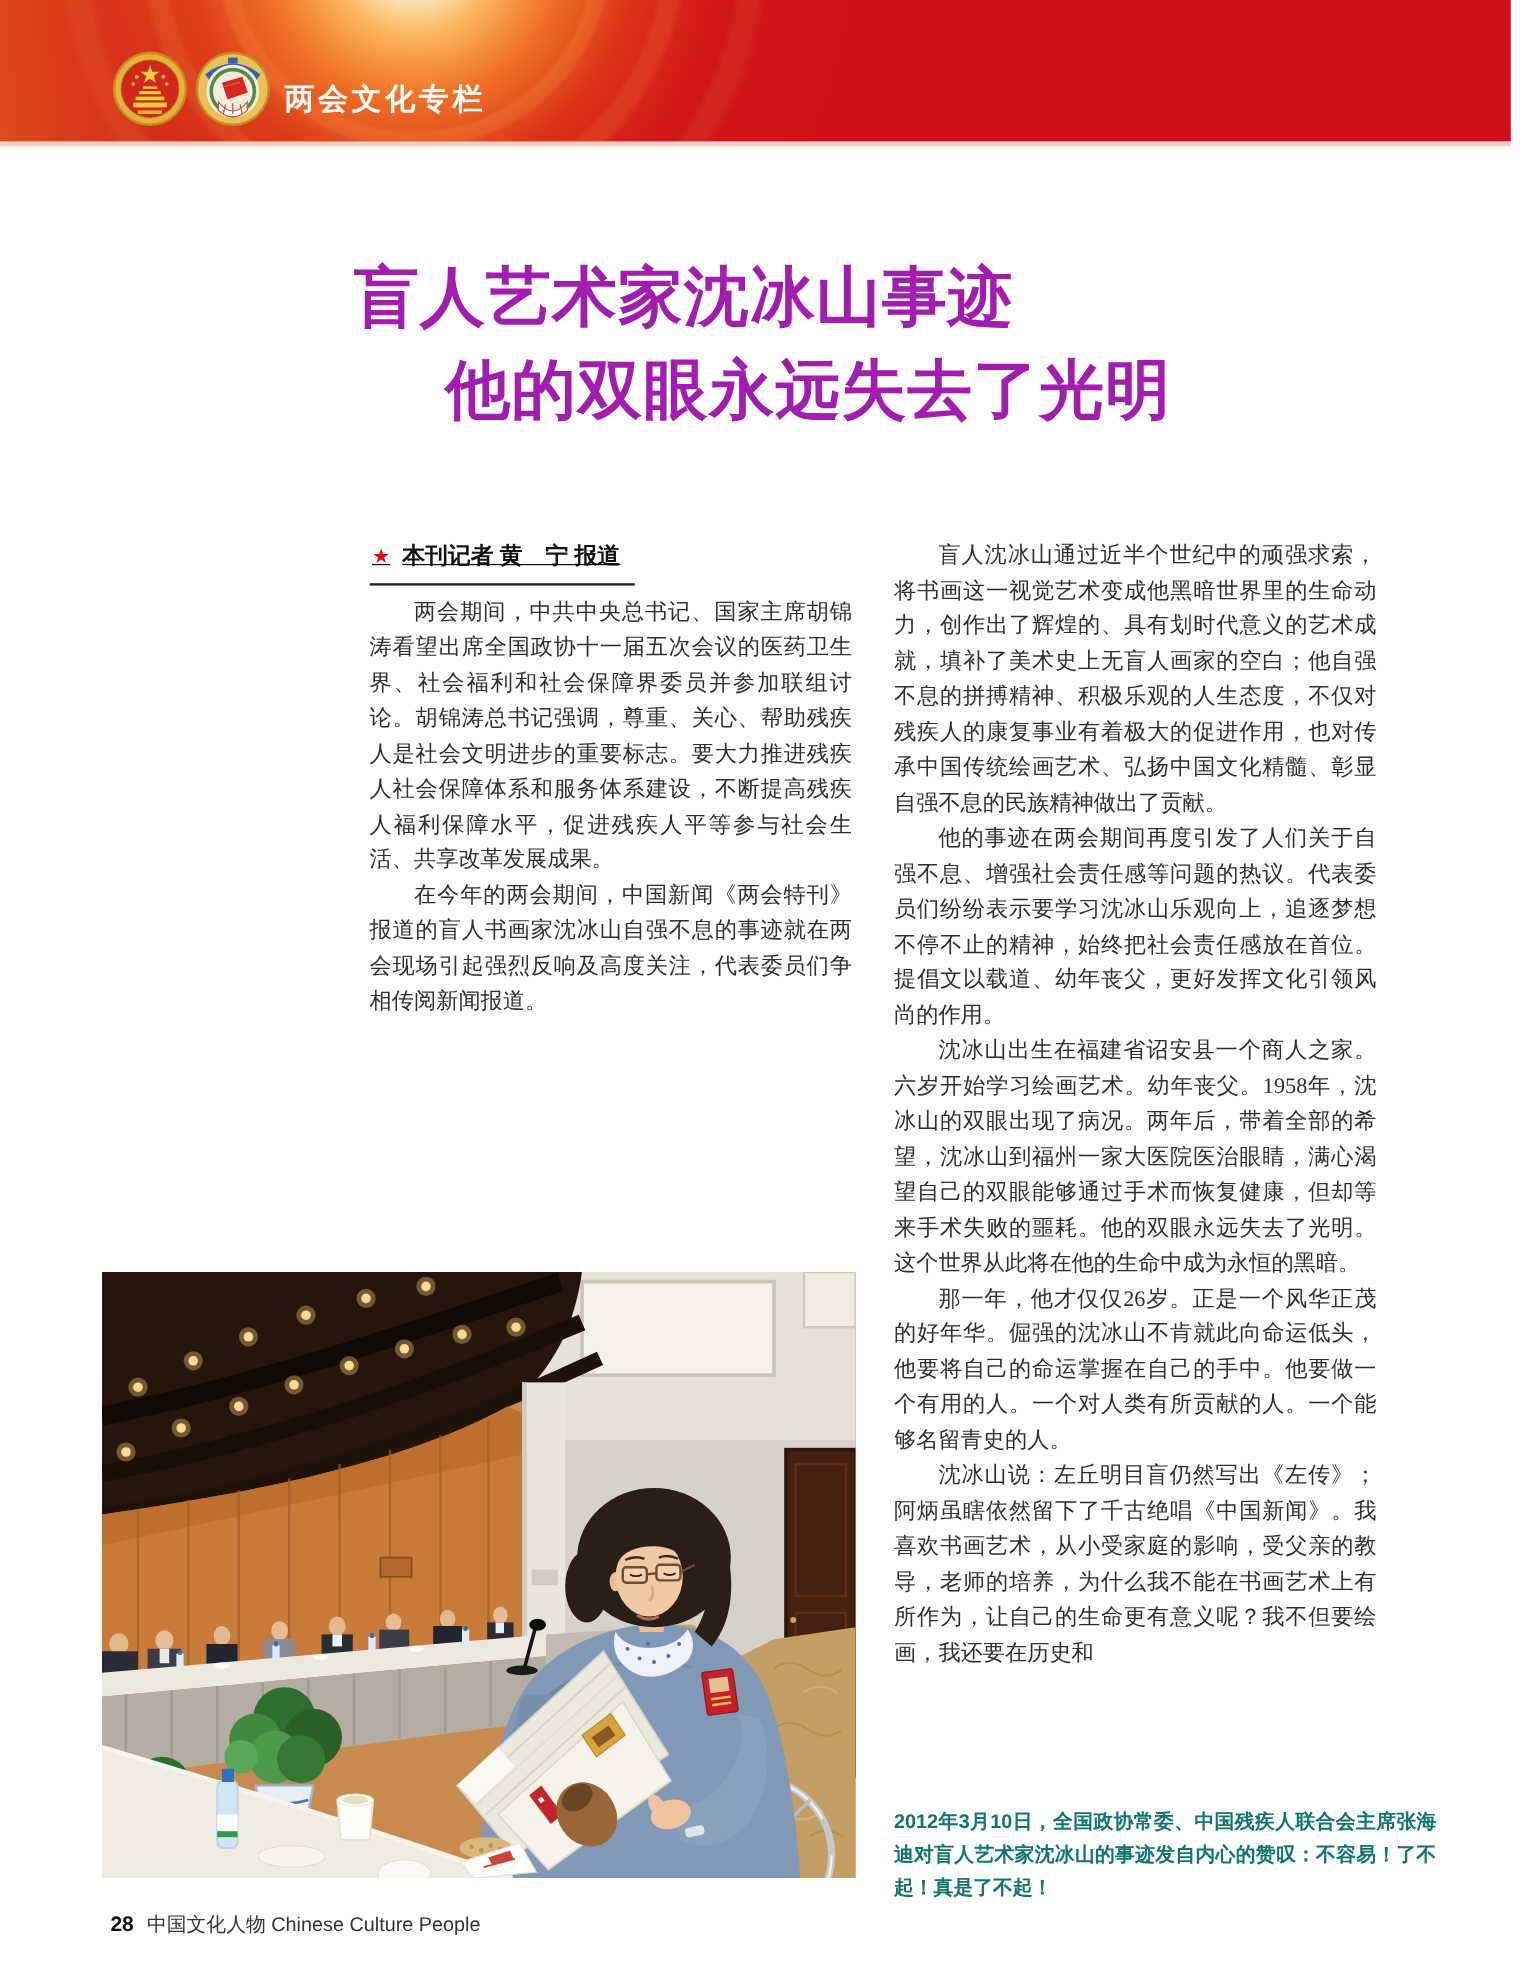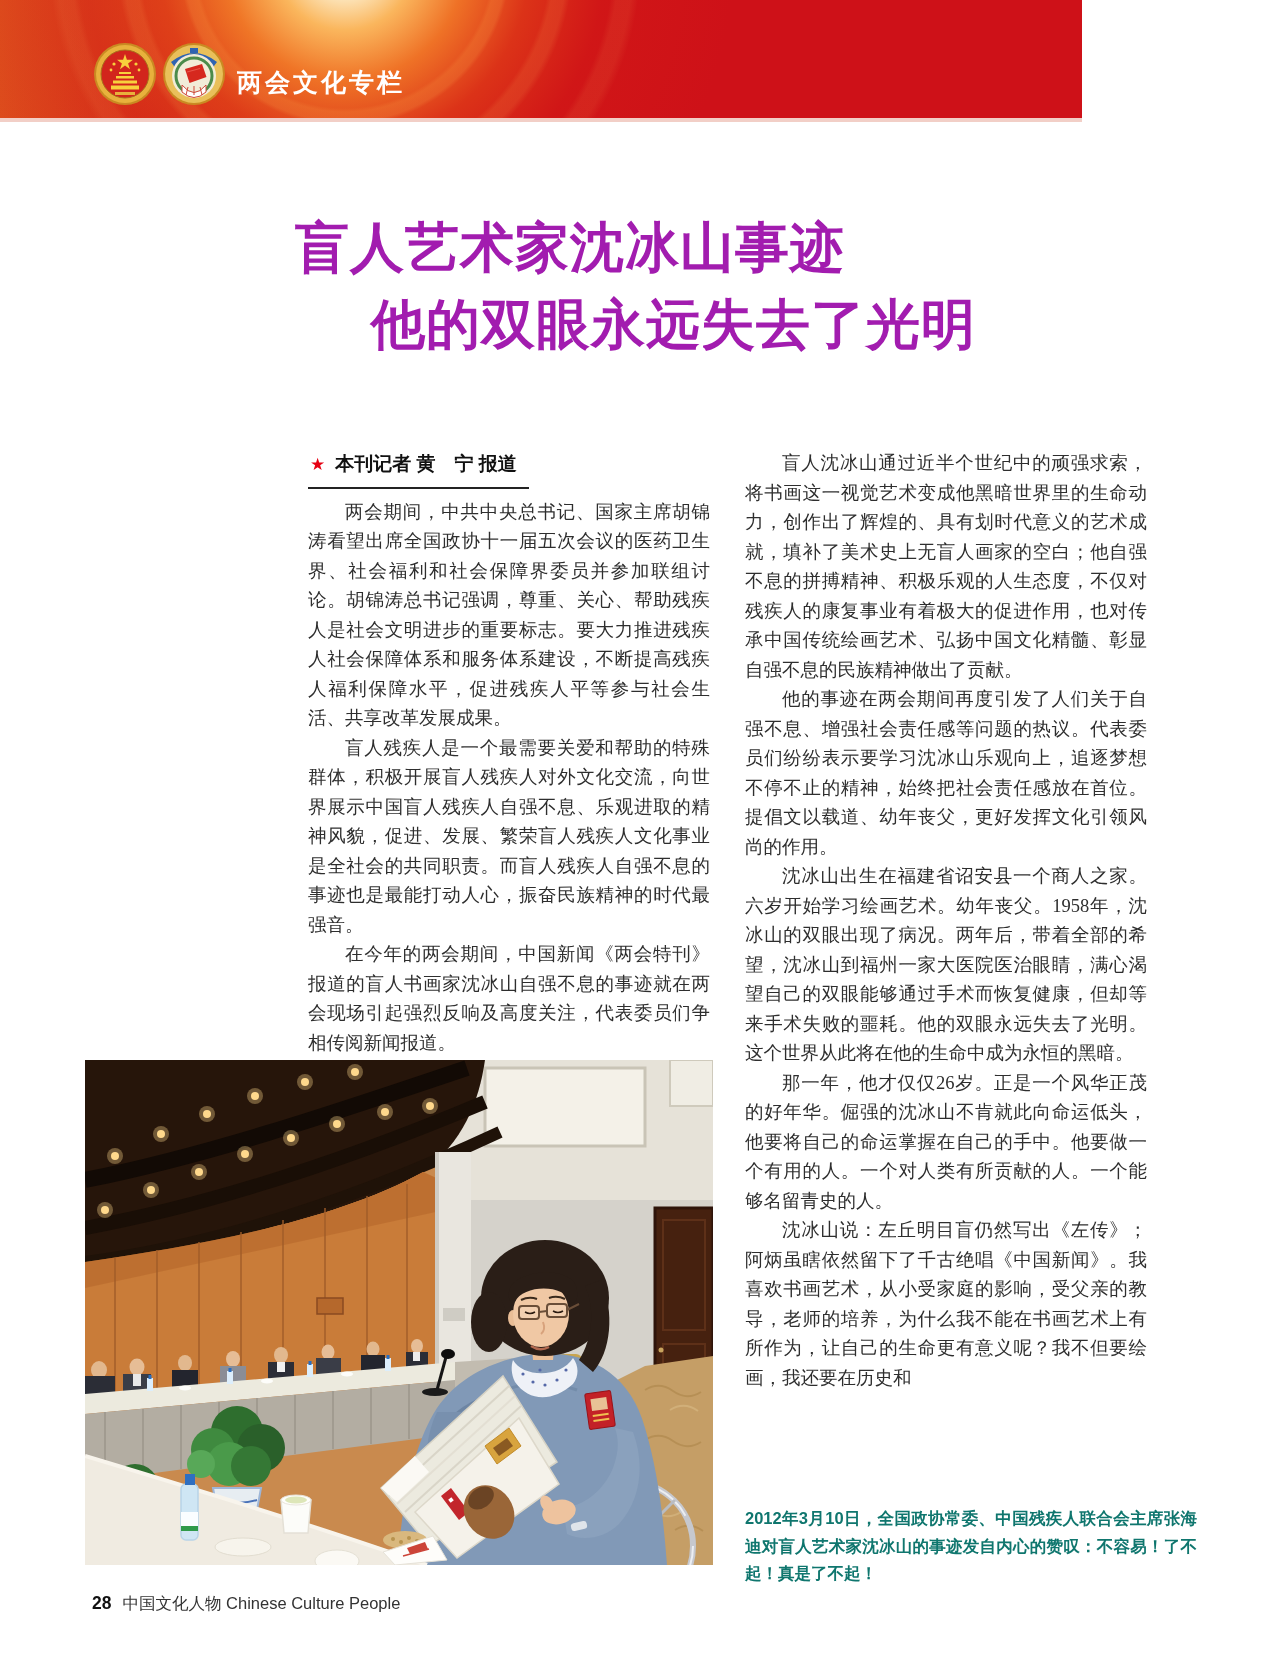--- a/index.html
+++ b/index.html
@@ -3,21 +3,21 @@
 <meta charset="utf-8">
 <style>
   html,body{margin:0;padding:0;}
   body{
     width:1270px;height:1654px;position:relative;background:#ffffff;
     font-family:"Liberation Serif","DejaVu Serif",serif;color:#2b2b2b;
     overflow:hidden;
   }
   
   .banner{
-    position:absolute;left:0;top:0;width:1082px;height:118px;
+    position:absolute;left:0;top:0;width:1259px;height:118px;
     background:
       radial-gradient(circle at 345px -40px, rgba(255,242,200,.95) 0 36px, rgba(255,199,100,.9) 70px, rgba(247,138,42,.8) 120px, rgba(233,84,24,.5) 185px, rgba(215,35,20,.28) 260px, rgba(206,17,24,0) 390px),
       radial-gradient(circle at 345px -40px, transparent 0 148px, rgba(255,200,110,.25) 152px, rgba(255,200,110,.25) 162px, transparent 166px),
       radial-gradient(circle at 345px -40px, transparent 0 205px, rgba(255,190,100,.18) 210px, rgba(255,190,100,.18) 222px, transparent 228px),
       radial-gradient(circle at 345px -40px, transparent 0 268px, rgba(255,180,95,.12) 274px, rgba(255,180,95,.12) 288px, transparent 296px),
       linear-gradient(90deg,#dd4d1d 0,#d42c1a 160px,#ce1118 430px,#ce1118 100%);
   }
   .banner::after{content:"";position:absolute;left:0;bottom:-4px;width:100%;height:4px;background:#f2cfc7;}
   .banner-label{
     position:absolute;left:237px;top:66px;color:#ffffff;
@@ -39,21 +39,21 @@
     position:absolute;width:402px;font-size:18.5px;line-height:29.5px;
     text-align:justify;color:#2e2e2e;
   }
   .column p{margin:0;text-indent:2em;}
   .col-left{left:308px;top:449px;}
   .col-right{left:745px;top:449px;}
   .byline{
     font-family:"Liberation Sans","DejaVu Sans",sans-serif;font-weight:bold;
     font-size:19px;color:#111;display:inline-block;
     border-bottom:2px solid #232323;padding:0 12px 7px 2px;margin:0 0 9px 0;
-    text-indent:0;white-space:nowrap;
+    text-indent:0;white-space:nowrap;text-decoration:underline;
   }
   .byline .star{color:#e60012;margin-right:10px;font-size:17px;}
   
   .photo-wrap{
     position:absolute;left:85px;top:1060px;width:628px;height:505px;overflow:hidden;
     background:#c98a4e;
   }
   .photo-wrap svg{display:block;}
   
   .caption{
@@ -111,21 +111,20 @@
 <div class="title">
   <div class="line1">盲人艺术家沈冰山事迹</div>
   <div class="line2">他的双眼永远失去了光明</div>
 </div>
 
 <div class="column col-left">
   <div>
     <span class="byline"><span class="star">★</span><span>本刊记者 黄　宁 报道</span></span>
   </div>
   <p>两会期间，中共中央总书记、国家主席胡锦涛看望出席全国政协十一届五次会议的医药卫生界、社会福利和社会保障界委员并参加联组讨论。胡锦涛总书记强调，尊重、关心、帮助残疾人是社会文明进步的重要标志。要大力推进残疾人社会保障体系和服务体系建设，不断提高残疾人福利保障水平，促进残疾人平等参与社会生活、共享改革发展成果。</p>
-  <p>盲人残疾人是一个最需要关爱和帮助的特殊群体，积极开展盲人残疾人对外文化交流，向世界展示中国盲人残疾人自强不息、乐观进取的精神风貌，促进、发展、繁荣盲人残疾人文化事业是全社会的共同职责。而盲人残疾人自强不息的事迹也是最能打动人心，振奋民族精神的时代最强音。</p>
   <p>在今年的两会期间，中国新闻《两会特刊》报道的盲人书画家沈冰山自强不息的事迹就在两会现场引起强烈反响及高度关注，代表委员们争相传阅新闻报道。</p>
 </div>
 
 <div class="column col-right">
   <p>盲人沈冰山通过近半个世纪中的顽强求索，将书画这一视觉艺术变成他黑暗世界里的生命动力，创作出了辉煌的、具有划时代意义的艺术成就，填补了美术史上无盲人画家的空白；他自强不息的拼搏精神、积极乐观的人生态度，不仅对残疾人的康复事业有着极大的促进作用，也对传承中国传统绘画艺术、弘扬中国文化精髓、彰显自强不息的民族精神做出了贡献。</p>
   <p>他的事迹在两会期间再度引发了人们关于自强不息、增强社会责任感等问题的热议。代表委员们纷纷表示要学习沈冰山乐观向上，追逐梦想不停不止的精神，始终把社会责任感放在首位。提倡文以载道、幼年丧父，更好发挥文化引领风尚的作用。</p>
   <p>沈冰山出生在福建省诏安县一个商人之家。六岁开始学习绘画艺术。幼年丧父。1958年，沈冰山的双眼出现了病况。两年后，带着全部的希望，沈冰山到福州一家大医院医治眼睛，满心渴望自己的双眼能够通过手术而恢复健康，但却等来手术失败的噩耗。他的双眼永远失去了光明。这个世界从此将在他的生命中成为永恒的黑暗。</p>
   <p>那一年，他才仅仅26岁。正是一个风华正茂的好年华。倔强的沈冰山不肯就此向命运低头，他要将自己的命运掌握在自己的手中。他要做一个有用的人。一个对人类有所贡献的人。一个能够名留青史的人。</p>
   <p>沈冰山说：左丘明目盲仍然写出《左传》；阿炳虽瞎依然留下了千古绝唱《中国新闻》。我喜欢书画艺术，从小受家庭的影响，受父亲的教导，老师的培养，为什么我不能在书画艺术上有所作为，让自己的生命更有意义呢？我不但要绘画，我还要在历史和</p>
 </div>

